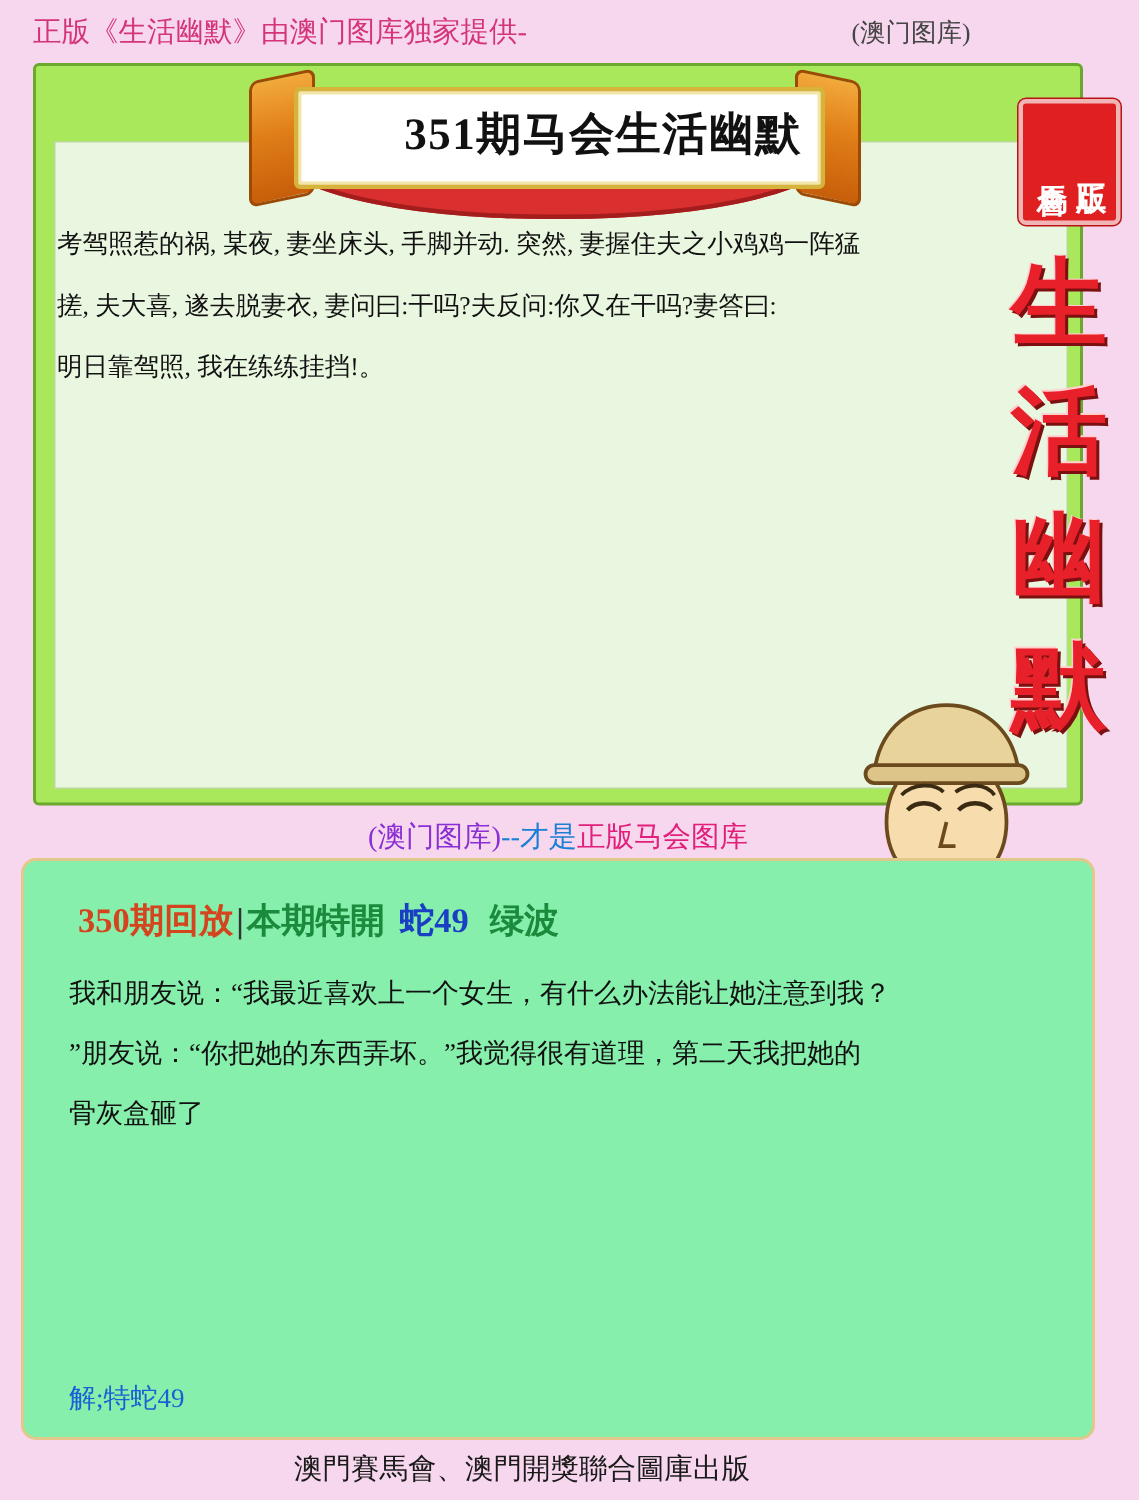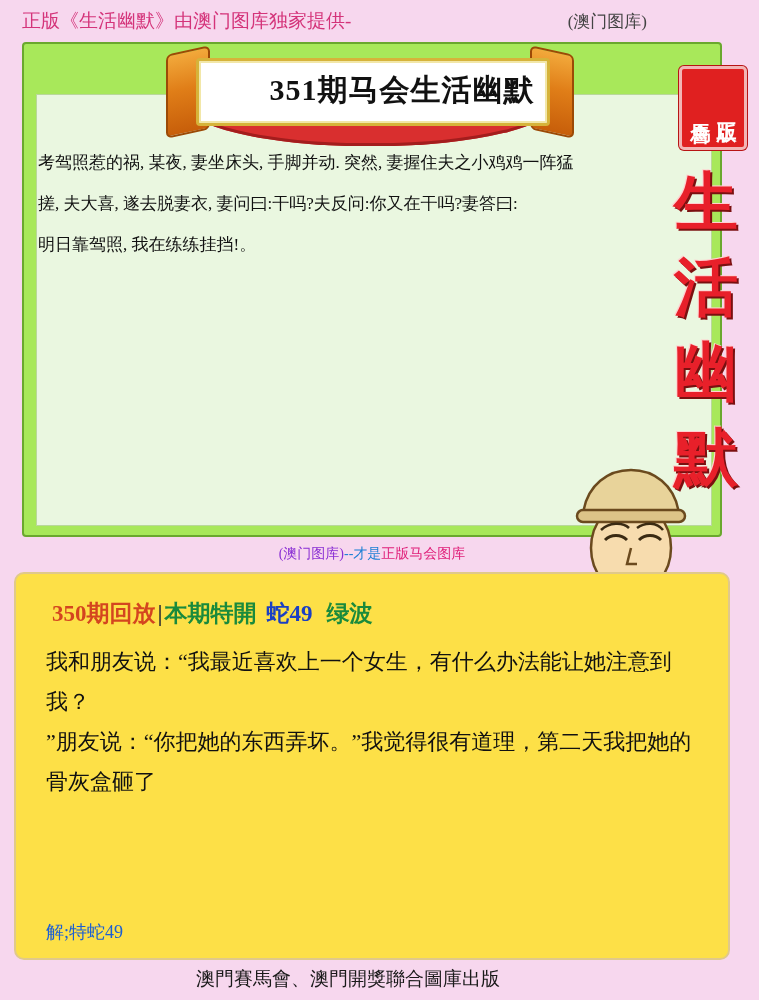--- a/index.html
+++ b/index.html
@@ -194,35 +194,35 @@
   }
 
   
   .credit-line {
     position: absolute;
     left: 22px;
     top: 545px;
     width: 700px;
     text-align: center;
     font-family: "Liberation Serif", serif;
-    font-size: 14px;
+    font-size: 19px;
     white-space: nowrap;
   }
   .credit-a { color: #8a2fd4; }
   .credit-b { color: #1b7fd4; }
   .credit-c { color: #e0207a; }
 
   
   .beige-panel {
     position: absolute;
     left: 14px;
     top: 572px;
     width: 716px;
     height: 388px;
-    background: #fde047;
+    background: #86efac;
     border: 2px solid #e0c98a;
     border-radius: 10px;
     box-sizing: border-box;
   }
   .review-head {
     position: absolute;
     left: 36px;
     top: 24px;
     font-family: "Liberation Serif", serif;
     font-size: 23px;
@@ -234,21 +234,21 @@
   .rh-2 { color: #1a8a3c; }
   .rh-3 { color: #1a3fc4; padding-left: 10px; }
   .rh-4 { color: #1a8a3c; padding-left: 14px; }
 
   .review-body {
     position: absolute;
     left: 30px;
     top: 68px;
     width: 656px;
     font-family: "Liberation Serif", serif;
-    font-size: 22px;
+    font-size: 18px;
     color: #111111;
     line-height: 40px;
   }
   .review-body p { margin: 0; white-space: pre-wrap; }
 
   .answer-line {
     position: absolute;
     left: 30px;
     bottom: 14px;
     font-family: "Liberation Serif", serif;

